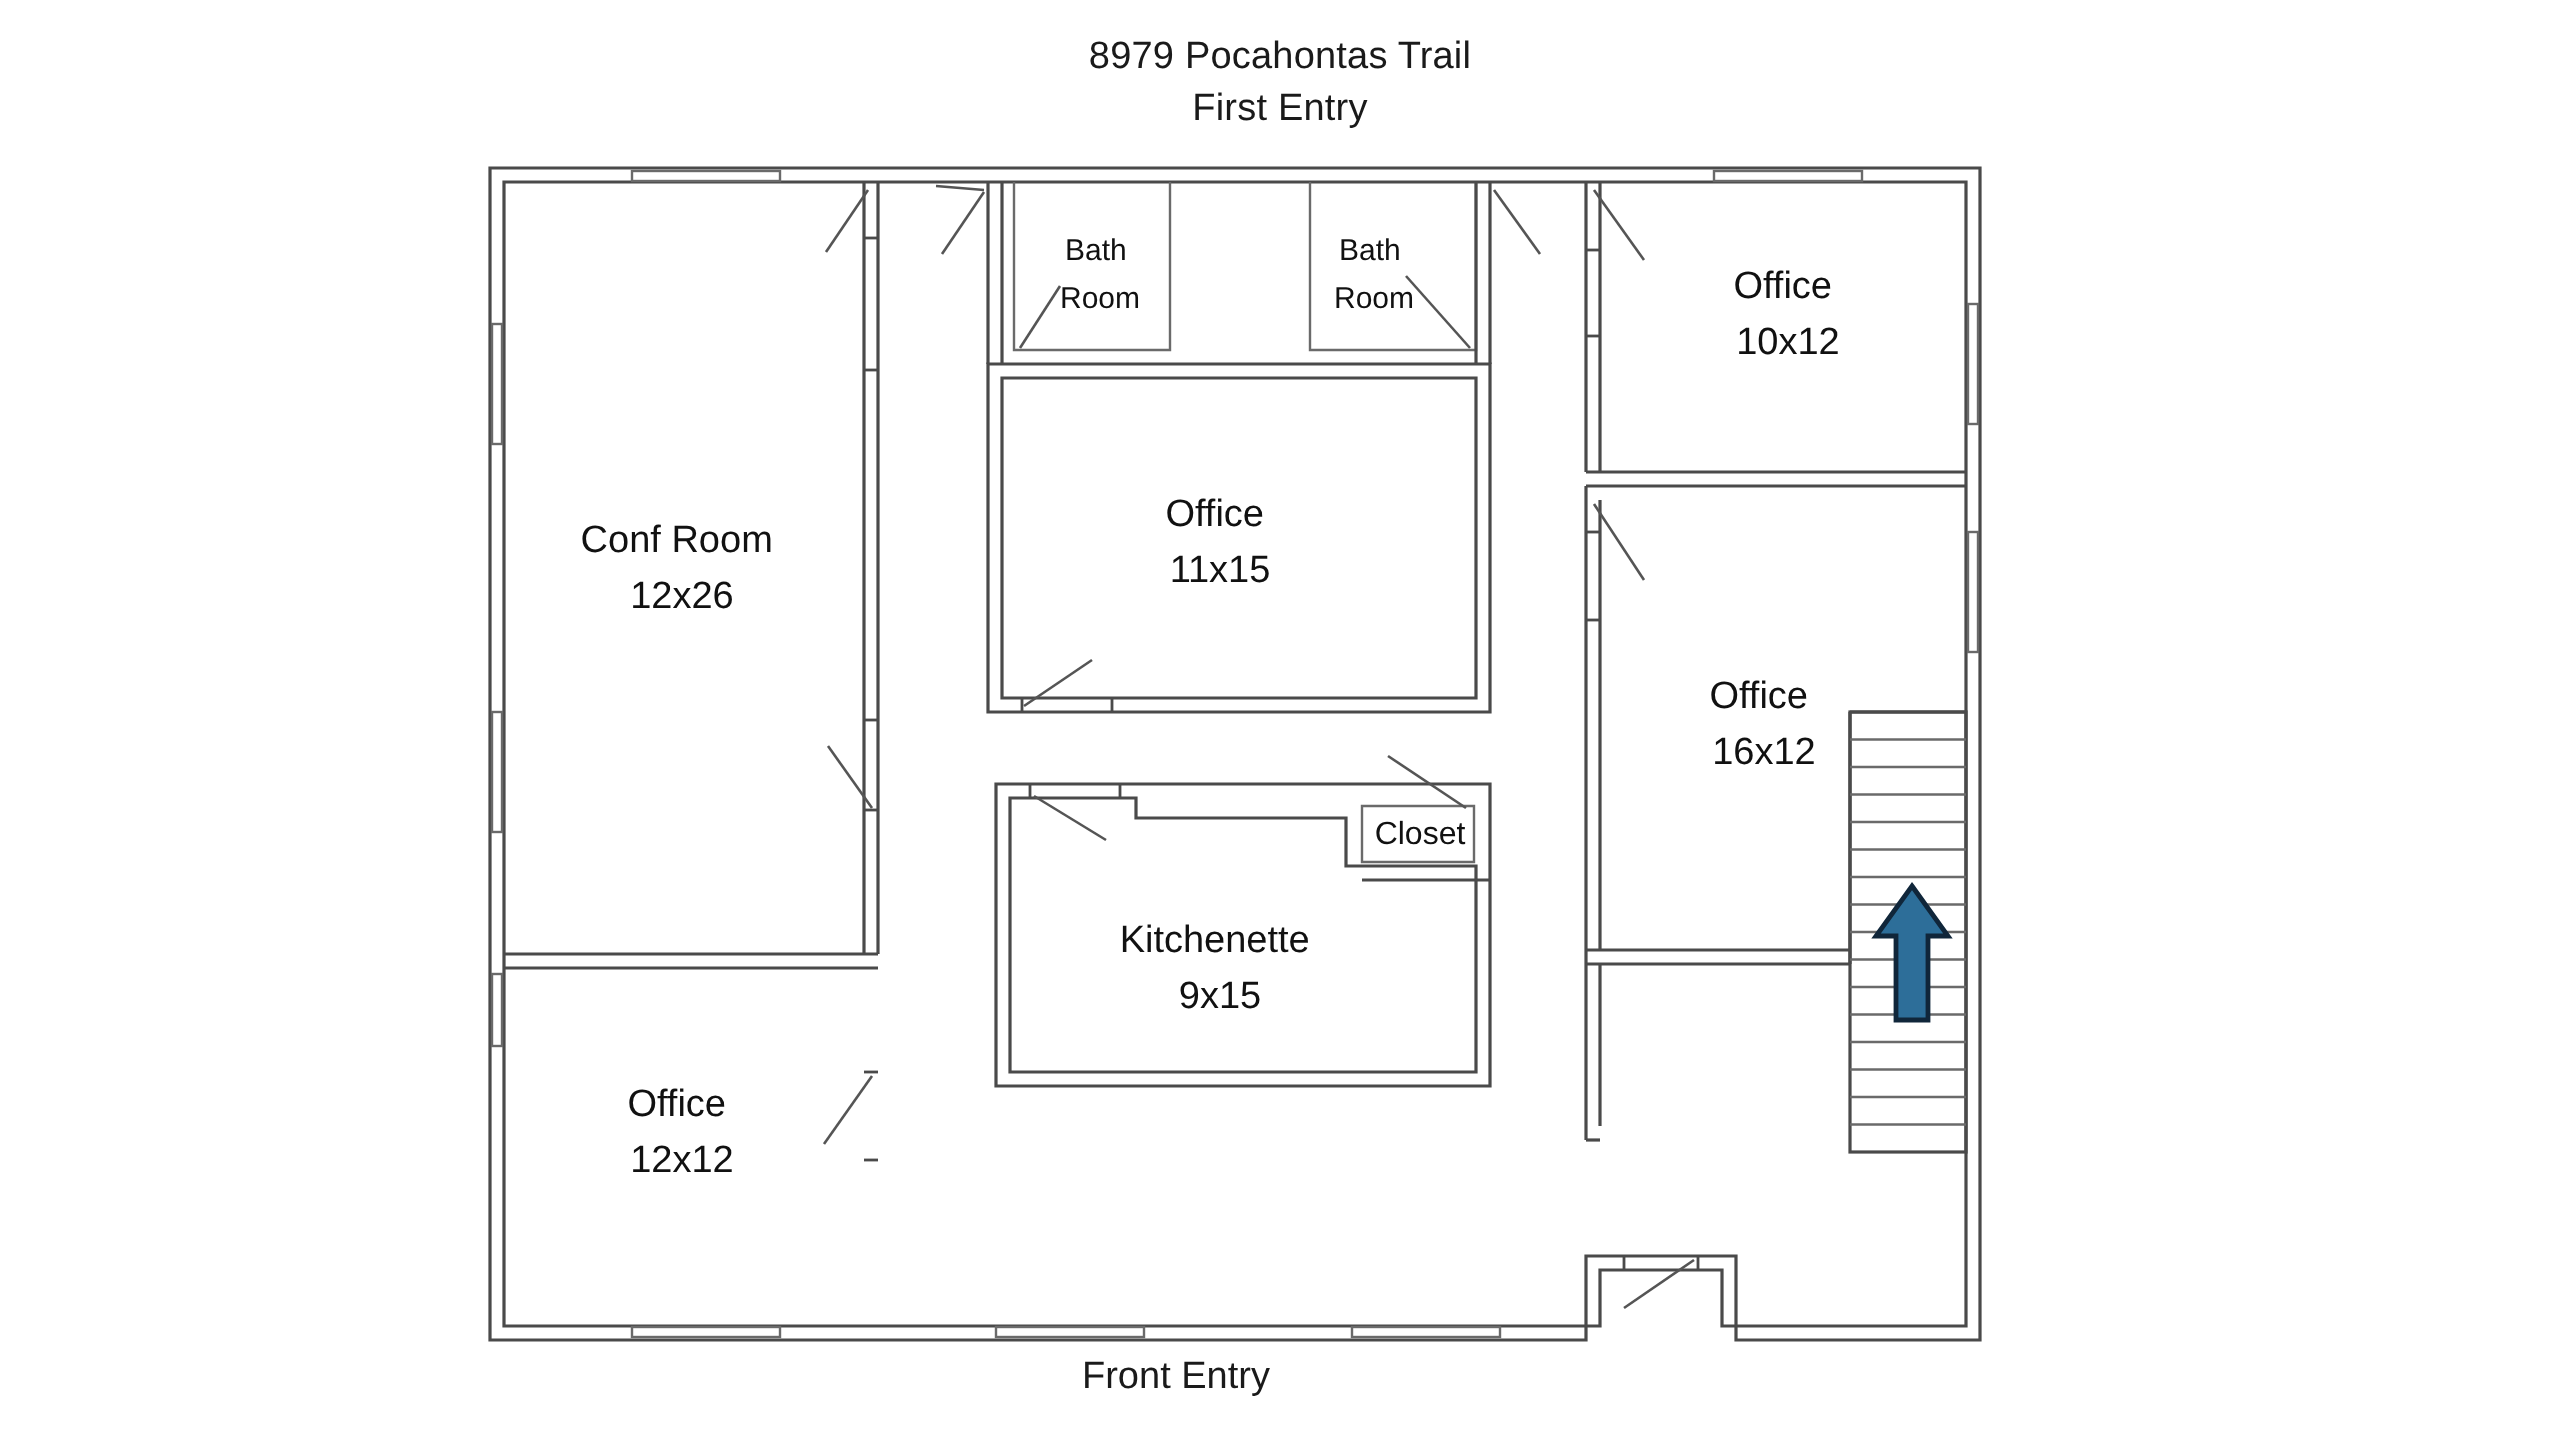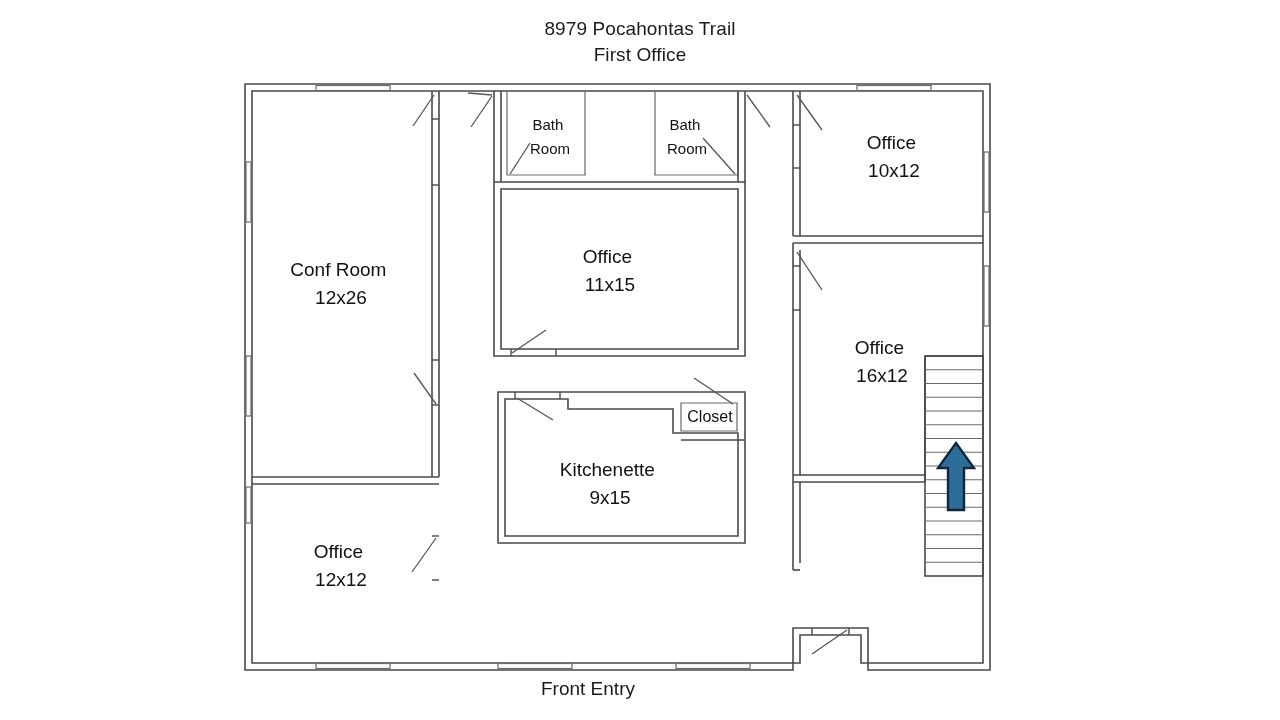--- a/index.html
+++ b/index.html
@@ -77,21 +77,21 @@
     stroke-width: 1.4;
   }
 </style>
 </head>
 <body>
 
 <div id="page">
 
   <div class="title-block">
     <div class="title-line">8979 Pocahontas Trail</div>
-    <div class="title-line">First Office</div>
+    <div class="title-line">First Entry</div>
   </div>
 
   <svg id="plan-svg" width="1280" height="720" viewBox="0 0 1280 720">
 
     <g>
 
       <path class="wall" d="M245,84 L990,84 L990,670 L868,670 L868,628 L793,628 L793,670 L245,670 Z"></path>
 
       <path class="wall" d="M252,91 L983,91 L983,663 L861,663 L861,635 L800,635 L800,663 L252,663 Z"></path>
     </g>

